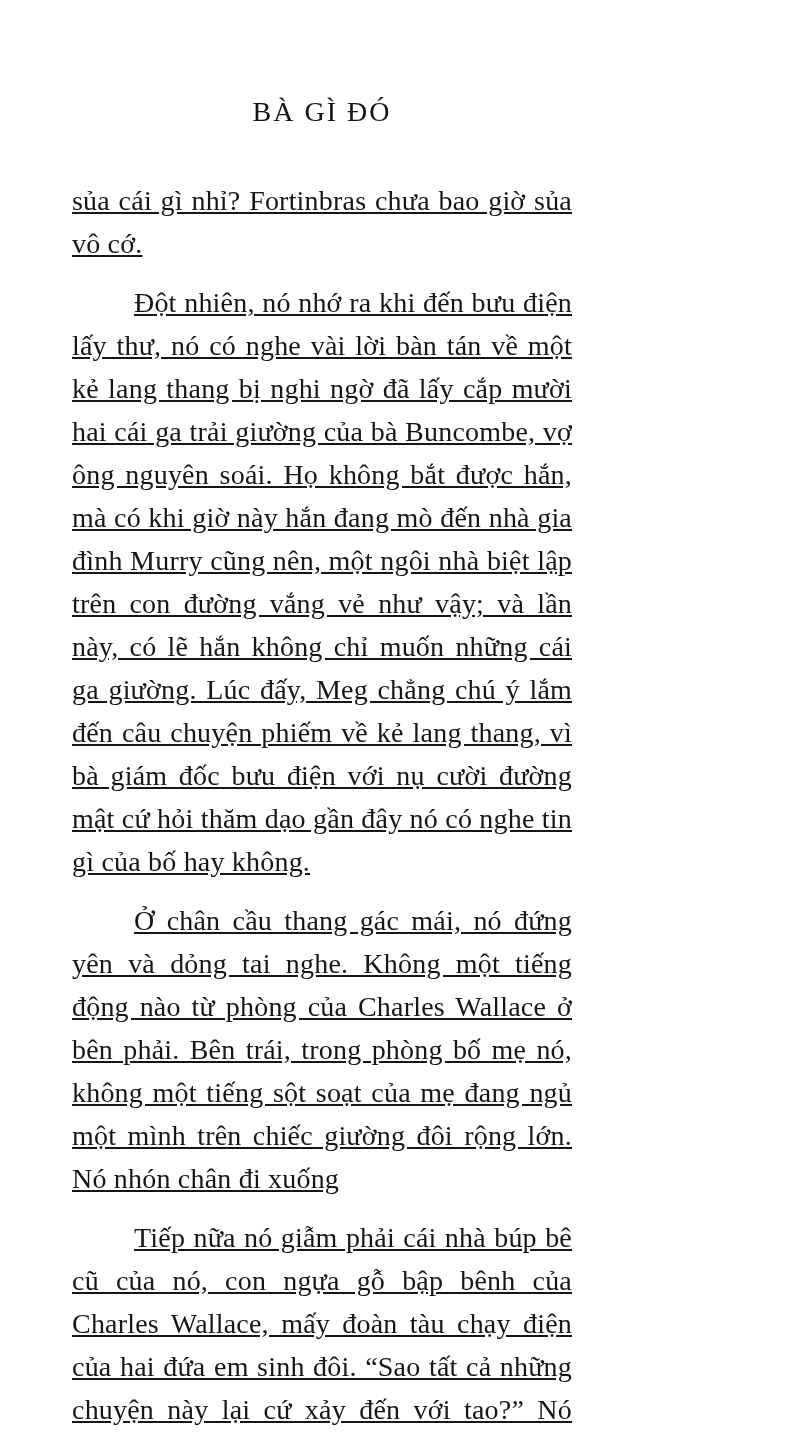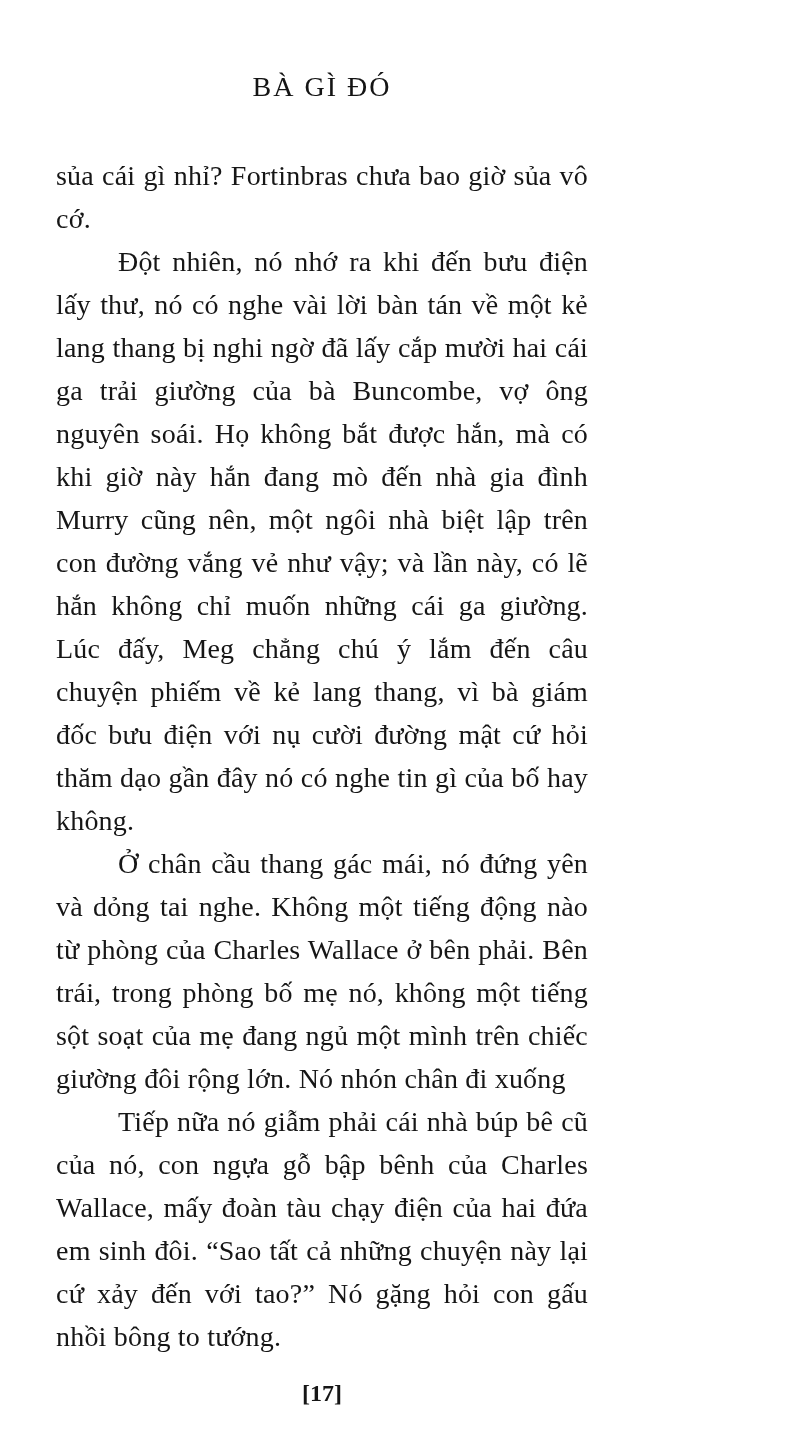--- a/index.html
+++ b/index.html
@@ -11,41 +11,42 @@
     width: 800px;
     height: 1435px;
     font-family: "Liberation Serif", "DejaVu Serif", serif;
     color: #161616;
     overflow: hidden;
   }
   .book-page {
     box-sizing: border-box;
     width: 644px;
     height: 1435px;
-    padding: 70px 56px 0 56px;
+    padding: 95px 56px 0 56px;
     background: #ffffff;
   }
   .chapter-title {
     margin: 0 0 50px 0;
     text-align: center;
     font-size: 28px;
     font-weight: normal;
     letter-spacing: 2px;
     line-height: 34px;
     color: #141414;
   }
   .body-text {
     font-size: 28px;
     line-height: 43px;
     text-align: justify;
     letter-spacing: 0.2px;
   }
   .body-text p {
-    margin: 0;
+    margin: 16px;
     padding: 0;
+    text-decoration: underline;
   }
   .body-text p.indented {
     text-indent: 62px;
   }
   .page-number {
     margin-top: 20px;
     text-align: center;
     font-size: 24px;
     line-height: 30px;
     color: #161616;

